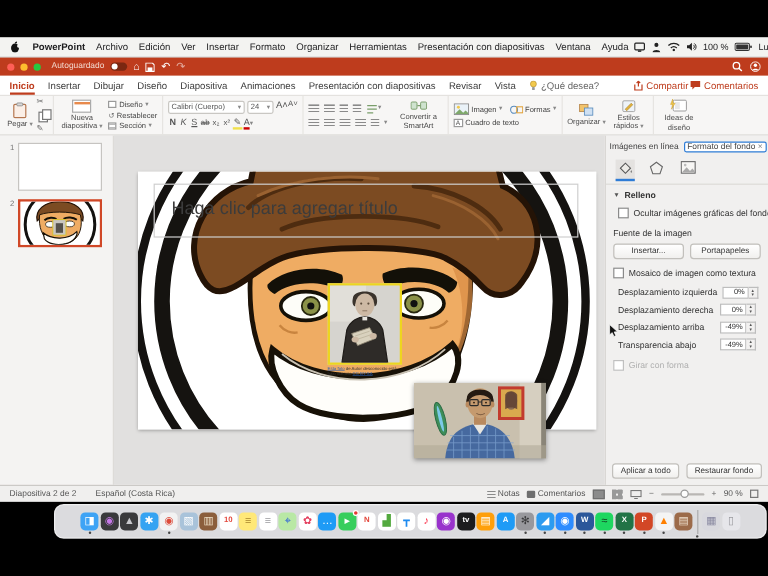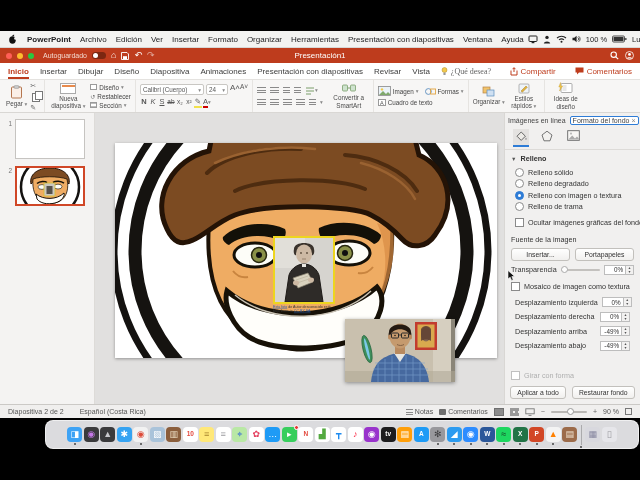--- a/index.html
+++ b/index.html
@@ -20,22 +20,22 @@
   .tb-txt{font-size:7px;color:#F3D9CF;}
   .tgl{width:14px;height:7px;border-radius:4px;background:rgba(55,17,6,0.5);position:relative;}
   .tgl::after{content:"";position:absolute;left:1px;top:1px;width:5px;height:5px;border-radius:50%;background:#fff;}
   .tb-ic{color:#fff;font-size:9px;line-height:1;}
   .tb-ic.dim{opacity:.55;}
   .tbr{margin-left:auto;display:flex;align-items:center;gap:6px;}
   
   .tabsrow{height:16px;background:#FFFFFF;border-bottom:1px solid #E4E2DF;display:flex;align-items:center;padding:0 8px;gap:11px;}
   .rtab{font-size:8px;color:#3c3c3c;height:16px;display:flex;align-items:center;white-space:nowrap;}
   .rtab[data-active="true"]{color:var(--accent);font-weight:bold;box-shadow:inset 0 -2px 0 var(--accent);}
-  .tellme{display:flex;align-items:flex-end;gap:3px;font-size:8px;color:#666;font-family:Liberation Serif, serif;}
-  .tabs-right{margin-left:auto;display:flex;align-items:center;gap:19px;}
+  .tellme{display:flex;align-items:flex-end;gap:3px;font-size:8px;color:#666;}
+  .tabs-right{margin-left:auto;display:flex;align-items:center;gap:1px;}
   .tabaction{display:flex;align-items:center;gap:3px;font-size:8px;color:var(--accent);}
   
   .ribbon{height:32px;background:#F7F6F5;border-bottom:1px solid #D9D7D4;display:flex;align-items:stretch;padding:0 2px;}
   .rgrp{display:flex;align-items:center;padding:2px 4px;border-right:1px solid #E6E4E1;gap:3px;}
   .rcol{display:flex;flex-direction:column;align-items:center;justify-content:center;gap:1px;}
   .rlbl{font-size:6.3px;color:#4a4a4a;text-align:center;line-height:1.15;white-space:nowrap;}
   .dd{font-size:5.5px;color:#888;}
   .minirow{display:flex;align-items:center;gap:2px;font-size:6.3px;color:#444;}
   .fbox{border:1px solid #C9C7C3;background:#fff;border-radius:2px;font-size:6.3px;color:#555;
     padding:0 2px;height:9px;display:flex;align-items:center;gap:2px;white-space:nowrap;}
@@ -207,21 +207,20 @@
       <span class="tgl"></span>
       <span class="tb-ic">⌂</span>
       <span style="display:flex;">
           <svg width="8" height="8" viewBox="0 0 8 8">
             <path d="M0.5,0.5 h5.5 l1.5,1.5 v5.5 h-7 Z" fill="none" stroke="#fff" stroke-width="0.9"></path>
             <rect x="2" y="4.2" width="4" height="3" fill="#fff"></rect>
           </svg>
         </span>
       <span class="tb-ic">↶</span>
       <span class="tb-ic dim">↷</span>
-      <div class="tb-title">Presentación1</div>
       <div class="tbr">
         <span style="display:flex;">
             <svg width="9" height="9" viewBox="0 0 9 9">
               <circle cx="3.7" cy="3.7" r="2.7" fill="none" stroke="#fff" stroke-width="1.1"></circle>
               <line x1="5.8" y1="5.8" x2="8.2" y2="8.2" stroke="#fff" stroke-width="1.2"></line>
             </svg>
           </span>
         <span style="display:flex;">
             <svg width="9" height="9" viewBox="0 0 9 9">
               <circle cx="4.5" cy="4.5" r="4" fill="none" stroke="#fff" stroke-width="0.8"></circle>
@@ -483,20 +482,23 @@
               <ellipse cx="234" cy="110" rx="21" ry="12" fill="#FDFDF8" stroke="#141007" stroke-width="3"></ellipse>
               <circle cx="144" cy="112" r="7.5" fill="#8A9148" stroke="#27270F" stroke-width="1.5"></circle>
               <circle cx="144" cy="112" r="3" fill="#101010"></circle>
               <circle cx="230" cy="110" r="7.5" fill="#8A9148" stroke="#27270F" stroke-width="1.5"></circle>
               <circle cx="230" cy="110" r="3" fill="#101010"></circle>
               <path d="M184,118 C180,132 177,144 175,152 C181,158 191,158 197,153" fill="none" stroke="#7E4B1F" stroke-width="3"></path>
               <path d="M112,148 C150,180 224,178 262,144 C272,156 266,178 248,192 C224,208 160,210 134,194 C118,184 108,162 112,148 Z" fill="#FFFEFA" stroke="#171107" stroke-width="5"></path>
               <path d="M120,152 C156,182 222,180 256,148" fill="none" stroke="#C9C2B4" stroke-width="1.5"></path>
               <path d="M118,128 C122,133 128,135 133,134 M258,124 C254,129 248,131 243,130" fill="none" stroke="#C8843F" stroke-width="2"></path>
             </svg>
+            <div class="titlebox">
+              <div class="titletext">Haga clic para agregar título</div>
+            </div>
             <div class="photo">
               <svg width="58" height="64" viewBox="0 0 58 64">
                 <rect width="58" height="64" fill="#D6D4CF"></rect>
                 <rect width="30" height="30" fill="#E3E1DB" opacity="0.8"></rect>
                 <path d="M19,11 C19,3 39,3 39,11 C40,15 38,18 37,17 C36,9 22,9 21,17 C20,18 18,15 19,11 Z" fill="#3A332C"></path>
                 <ellipse cx="29" cy="16" rx="8" ry="9.5" fill="#CDB9A4"></ellipse>
                 <circle cx="26" cy="15" r="0.9" fill="#5C4C3C"></circle>
                   <circle cx="32" cy="15" r="0.9" fill="#5C4C3C"></circle>
                 <path d="M27,21 h4" stroke="#8A7560" stroke-width="0.8"></path>
                 <path d="M10,64 L14,37 C17,29 24,26 29,26 C34,26 41,29 44,37 L48,64 Z" fill="#2E2B28" stroke="#1E1B18" stroke-width="1"></path>
@@ -573,66 +575,30 @@
                 <rect x="0.7" y="0.7" width="11.6" height="9.6" fill="#F7F6F4" stroke="#666" stroke-width="0.9"></rect>
                 <circle cx="4" cy="3.6" r="1.1" fill="#BBB"></circle>
                 <path d="M1.4,9.6 L5.2,5.4 L8,8.4 L10,6.4 L11.8,8.4 V9.6 Z" fill="#AAA"></path>
               </svg>
           </span>
         </div>
         <div class="prow" style="margin-top:4px;">
           <span class="dd" style="color:#555;">▼</span>
           <span class="sechead">Relleno</span>
         </div>
-        <div>
-
-            <div class="prow" style="margin:2.5px 10px;" data-sel="false">
-              <span class="radio"></span>
-              <span>Relleno sólido</span>
-            </div>
-
-            <div class="prow" style="margin:2.5px 10px;" data-sel="false">
-              <span class="radio"></span>
-              <span>Relleno degradado</span>
-            </div>
-
-            <div class="prow" style="margin:2.5px 10px;" data-sel="true">
-              <span class="radio"></span>
-              <span>Relleno con imagen o textura</span>
-            </div>
-
-            <div class="prow" style="margin:2.5px 10px;" data-sel="false">
-              <span class="radio"></span>
-              <span>Relleno de trama</span>
-            </div>
-
-        </div>
         <div class="prow" style="margin:4px 10px 2px 10px;">
           <span class="chk"></span>
           <span>Ocultar imágenes gráficas del fondo</span>
         </div>
         <div class="prow" style="margin-top:6px;">
           <span>Fuente de la imagen</span>
         </div>
         <div class="prow" style="gap:5px;">
           <button class="pbtn" style="flex:1;">Insertar...</button>
           <button class="pbtn" style="flex:1;">Portapapeles</button>
-        </div>
-        <div class="prow">
-          <span>Transparencia</span>
-          <span class="slider">
-              <span class="knob" style="left:0;"></span>
-            </span>
-          <span class="vbox">
-            <span class="val">0%</span>
-            <span class="stp">
-                <span>▴</span>
-                <span>▾</span>
-              </span>
-          </span>
         </div>
         <div class="prow" style="margin-top:5px;">
           <span class="chk"></span>
           <span>Mosaico de imagen como textura</span>
         </div>
         <div>
 
             <div class="prow" style="margin:4.5px 10px 4.5px 10px;">
               <span>Desplazamiento izquierda</span>
               <span class="vbox">
@@ -660,32 +626,32 @@
               <span class="vbox">
                 <span class="val">-49%</span>
                 <span class="stp">
                   <span>▴</span>
                   <span>▾</span>
                 </span>
               </span>
             </div>
 
             <div class="prow" style="margin:4.5px 10px 4.5px 10px;">
-              <span>Desplazamiento abajo</span>
+              <span>Transparencia abajo</span>
               <span class="vbox">
                 <span class="val">-49%</span>
                 <span class="stp">
                   <span>▴</span>
                   <span>▾</span>
                 </span>
               </span>
             </div>
 
         </div>
-        <div class="prow" style="margin-top:16px;">
+        <div class="prow" style="margin-top:3px;">
           <span class="chk dis"></span>
           <span class="dis-t">Girar con forma</span>
         </div>
         <div class="pbottom">
           <button class="pbtn">Aplicar a todo</button>
           <button class="pbtn">Restaurar fondo</button>
         </div>
         <span class="cursor">
           <svg width="8" height="11" viewBox="0 0 8 11">
               <path d="M1,0.5 L1,9 L3.2,7.2 L4.6,10.4 L6.2,9.7 L4.8,6.6 L7.6,6.4 Z" fill="#111" stroke="#fff" stroke-width="0.6"></path>

